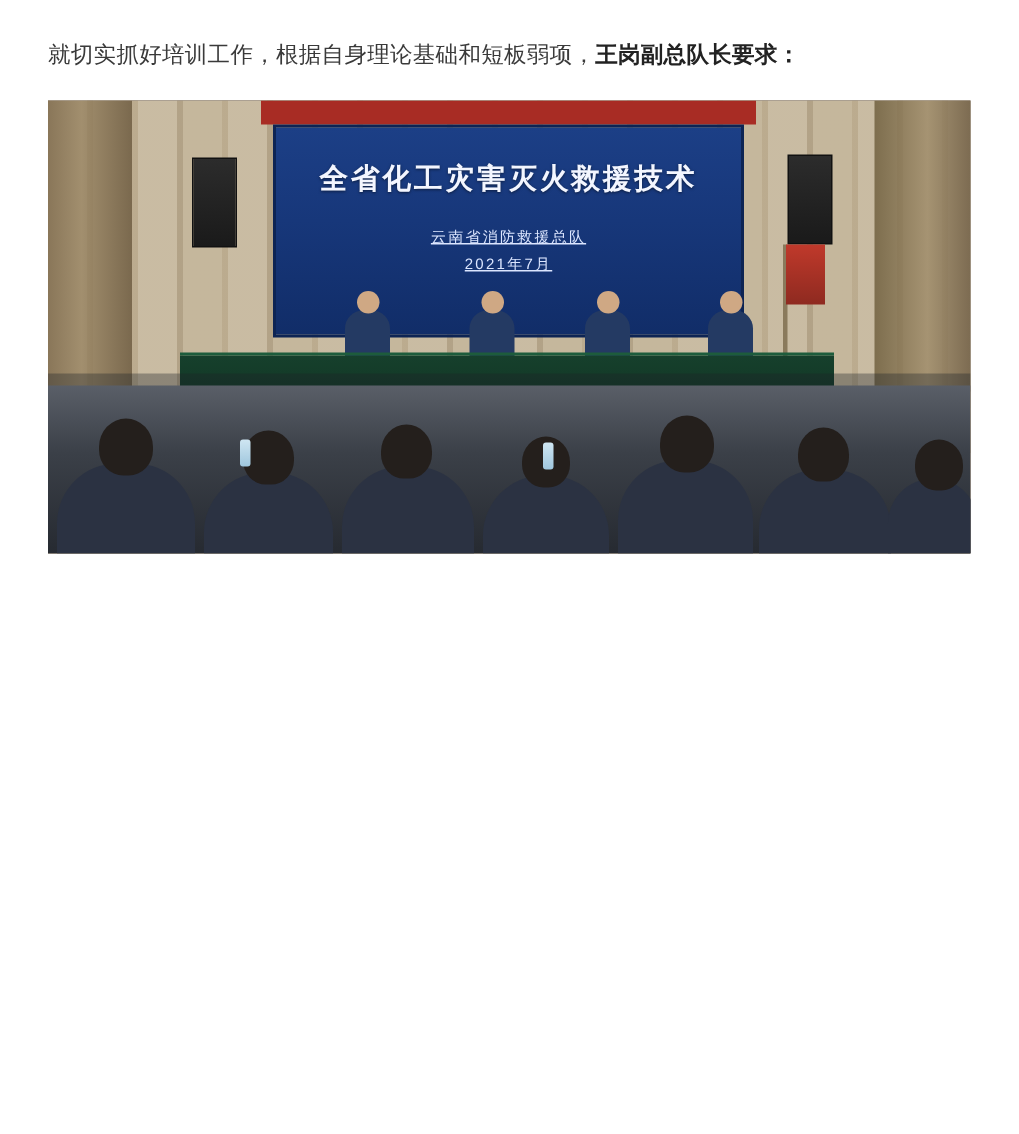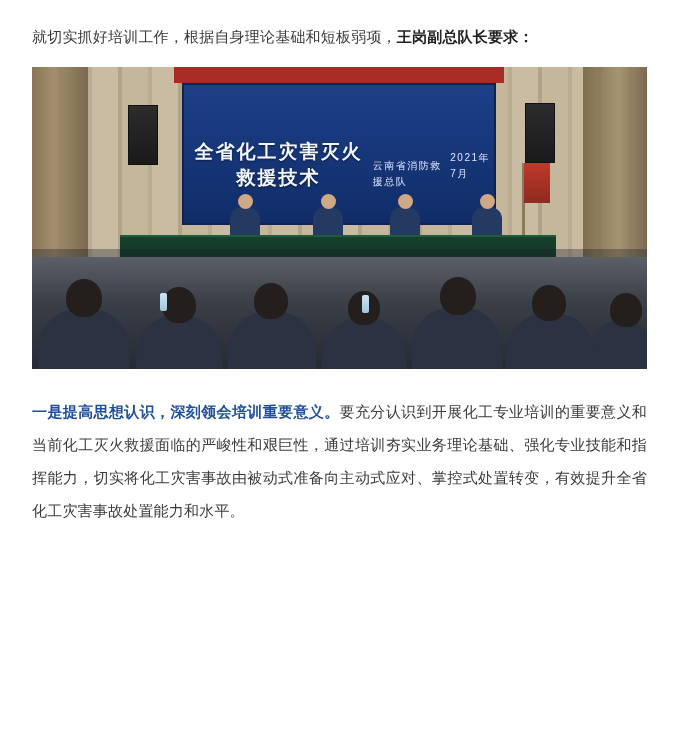--- a/index.html
+++ b/index.html
@@ -92,41 +92,42 @@
     left: 142px; top: 0; width: 330px; height: 16px;
     background: #a82c24;
   }
   .screen {
     position: absolute;
     left: 150px; top: 16px; width: 314px; height: 142px;
     background: linear-gradient(to bottom, #1c3f86 0%, #17377a 45%, #112d68 100%);
     border: 2px solid #0d2454;
     box-sizing: border-box;
     display: flex;
-    flex-direction: row;
+    flex-direction: column;
     align-items: center;
     justify-content: flex-start;
     padding-top: 22px;
   }
   .screen-title {
     color: #f3f6ff;
     font-size: 19px;
     font-weight: bold;
     letter-spacing: 2px;
     line-height: 26px;
     text-align: center;
     text-shadow: 0 1px 2px rgba(0,0,0,0.5);
   }
   .screen-sub {
     margin-top: 18px;
     color: #dce6ff;
     font-size: 10px;
     letter-spacing: 1.5px;
     text-align: left;
     line-height: 16px;
+    text-decoration: underline;
   }
   .speaker {
     position: absolute;
     width: 28px; height: 58px;
     background: linear-gradient(to bottom, #2c2c2c, #1a1a1a);
     border: 1px solid #111;
   }
   .speaker.left { left: 96px; top: 38px; }
   .speaker.right { right: 92px; top: 36px; }
   .flag-pole {
@@ -256,16 +257,15 @@
 
         <div class="shoulder" style="left:560px; bottom:0; width:60px; height:50px;"></div>
         <div class="head" style="left:578px; bottom:42px; width:32px; height:34px;"></div>
 
         <div class="bottle" style="left:128px; bottom:58px;"></div>
         <div class="bottle" style="left:330px; bottom:56px;"></div>
       </div>
     </div>
   </div>
 
-  <p class="body-text"><span class="lead-in">一是提高思想认识，深刻领会培训重要意义。</span><span>要充分认识到开展化工专业培训的重要意义和当前化工灭火救援面临的严峻性和艰巨性，通过培训夯实业务理论基础、强化专业技能和指挥能力，切实将化工灾害事故由被动式准备向主动式应对、掌控式处置转变，有效提升全省化工灾害事故处置能力和水平。</span></p>
 
 
 </div>
 
 </body></html>

